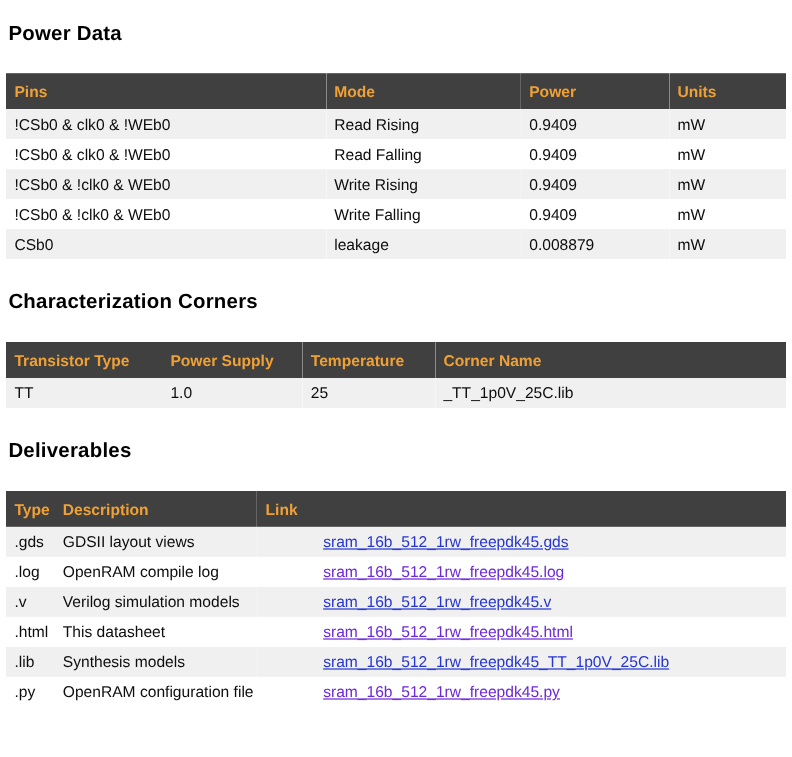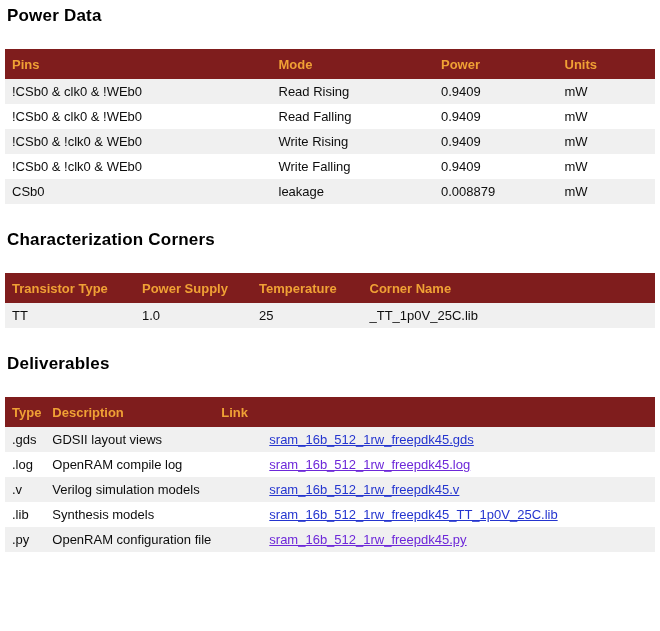--- a/index.html
+++ b/index.html
@@ -14,30 +14,30 @@
   }
   h2.section-heading {
     font-size: 17px;
     line-height: 20px;
     font-weight: bold;
     color: #000000;
     margin: 26px 0 23px 2px;
     letter-spacing: 0.2px;
   }
   h2.section-heading.first {
-    margin-top: 0;
+    margin-top: 12px;
   }
   table.data-table {
     width: 100%;
     border-collapse: collapse;
     table-layout: fixed;
     border: none;
   }
   table.data-table th {
-    background: #7f1d1d;
+    background: #404040;
     color: #F0A135;
     font-size: 13px;
     font-weight: bold;
     text-align: left;
     height: 30px;
     padding: 0 4px 0 7px;
     overflow: hidden;
     white-space: nowrap;
   }
   table.data-table td {
@@ -171,20 +171,25 @@
       <td>.log</td>
       <td>OpenRAM compile log</td>
       <td><a class="file-link visited" href="#">sram_16b_512_1rw_freepdk45.log</a></td>
     </tr>
     <tr>
       <td>.v</td>
       <td>Verilog simulation models</td>
       <td><a class="file-link" href="#">sram_16b_512_1rw_freepdk45.v</a></td>
     </tr>
     <tr>
+      <td>.html</td>
+      <td>This datasheet</td>
+      <td><a class="file-link visited" href="#">sram_16b_512_1rw_freepdk45.html</a></td>
+    </tr>
+    <tr>
       <td>.lib</td>
       <td>Synthesis models</td>
       <td><a class="file-link" href="#">sram_16b_512_1rw_freepdk45_TT_1p0V_25C.lib</a></td>
     </tr>
     <tr>
       <td>.py</td>
       <td>OpenRAM configuration file</td>
       <td><a class="file-link visited" href="#">sram_16b_512_1rw_freepdk45.py</a></td>
     </tr>
   </tbody>

